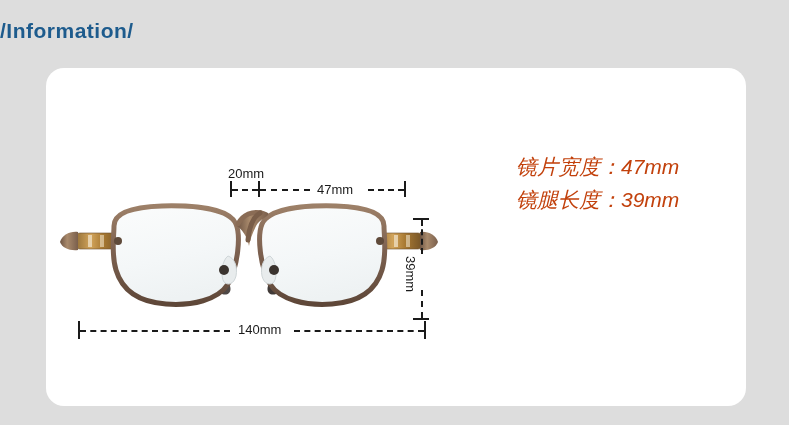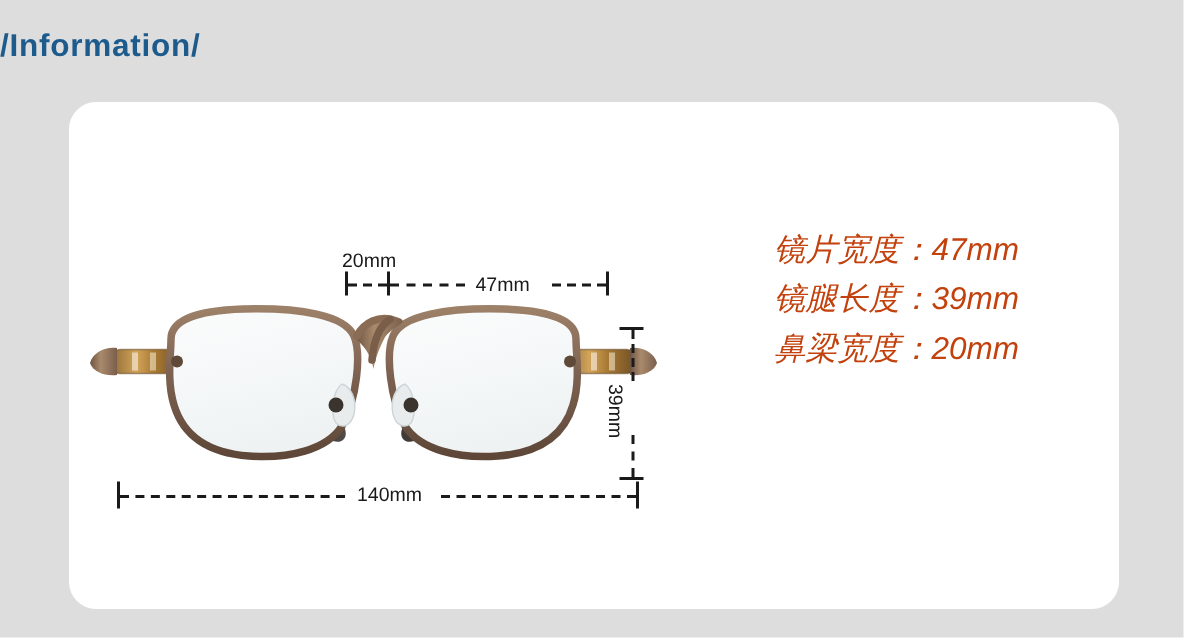--- a/index.html
+++ b/index.html
@@ -247,18 +247,15 @@
 
   </div>
 
   <div class="spec-list">
     <div class="spec-row">
       <span class="spec-key">镜片宽度</span><span class="spec-sep">：</span><span class="spec-val">47mm</span>
     </div>
     <div class="spec-row">
       <span class="spec-key">镜腿长度</span><span class="spec-sep">：</span><span class="spec-val">39mm</span>
     </div>
-    <div class="spec-row">
-      <span class="spec-key">鼻梁宽度</span><span class="spec-sep">：</span><span class="spec-val">20mm</span>
-    </div>
   </div>
 
 </div>
 
 </body></html>

